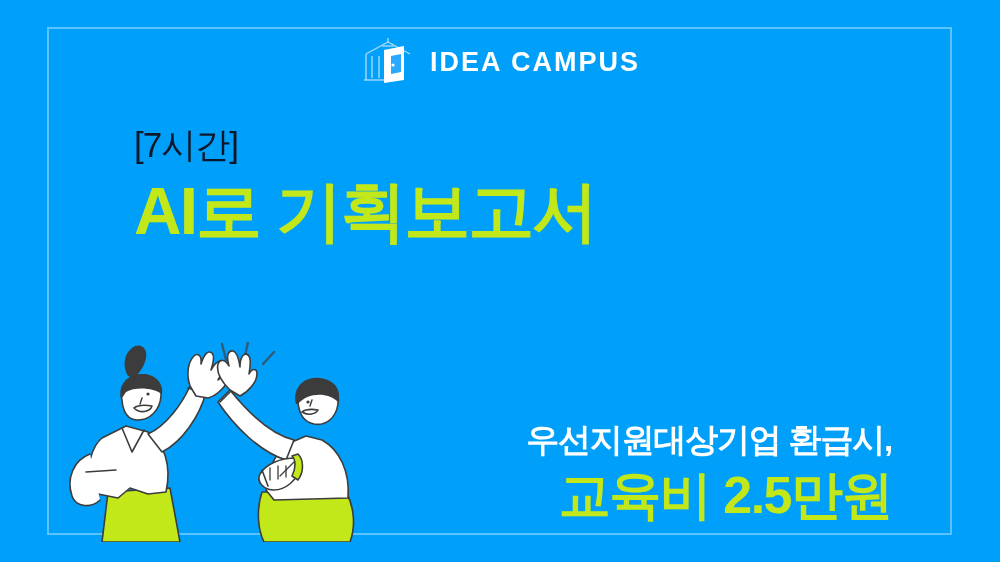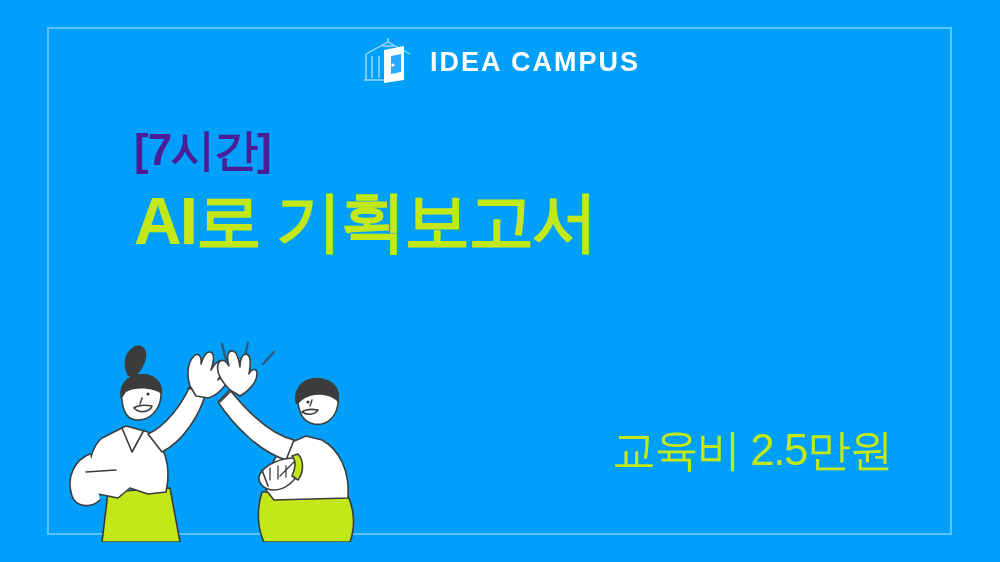--- a/index.html
+++ b/index.html
@@ -39,23 +39,23 @@
     font-weight:bold;
     letter-spacing:2.0px;
   }
   
   .headline {
     position:absolute;
     left:134px;
     top:126px;
   }
   .eyebrow {
-    color:#4c1d95;
-    font-size:44px;
-    font-weight:bold;
+    color:#0f172a;
+    font-size:35px;
+    font-weight:normal;
     letter-spacing:-1px;
     line-height:1.08;
   }
   .h-line {
     font-size:66px;
     font-weight:bold;
     letter-spacing:-2px;
     line-height:1.14;
     white-space:nowrap;
   }
@@ -71,22 +71,22 @@
   .promo-line1 {
     color:#FFFFFF;
     font-size:33px;
     font-weight:bold;
     letter-spacing:-1.2px;
     line-height:1.2;
     white-space:nowrap;
   }
   .promo-line2 {
     color:#C2E81A;
-    font-size:44px;
-    font-weight:normal;
+    font-size:52px;
+    font-weight:bold;
     letter-spacing:-1.5px;
     line-height:1.2;
     margin-top:4px;
     white-space:nowrap;
   }
   
   .illustration {
     position:absolute;
     left:30px;
     bottom:0;
@@ -123,20 +123,21 @@
     </span>
     <span class="brand-name">IDEA CAMPUS</span>
   </div>
 
   <div class="headline">
     <div class="eyebrow">[7시간]</div>
     <div class="h-line h-accent">AI로 기획보고서</div>
   </div>
 
   <div class="promo">
+    <div class="promo-line1">우선지원대상기업 환급시,</div>
     <div class="promo-line2">교육비 2.5만원</div>
   </div>
 
   <div class="illustration">
     <svg viewBox="0 0 380 200" xmlns="http://www.w3.org/2000/svg">
       <g stroke="#3C3C3C" stroke-width="1.6" stroke-linecap="round" stroke-linejoin="round">
 
         <g stroke="#2F5A7A" stroke-width="2.4" fill="none">
           <line x1="196" y1="18" x2="192" y2="2"></line>
           <line x1="215" y1="14" x2="218" y2="0"></line>

